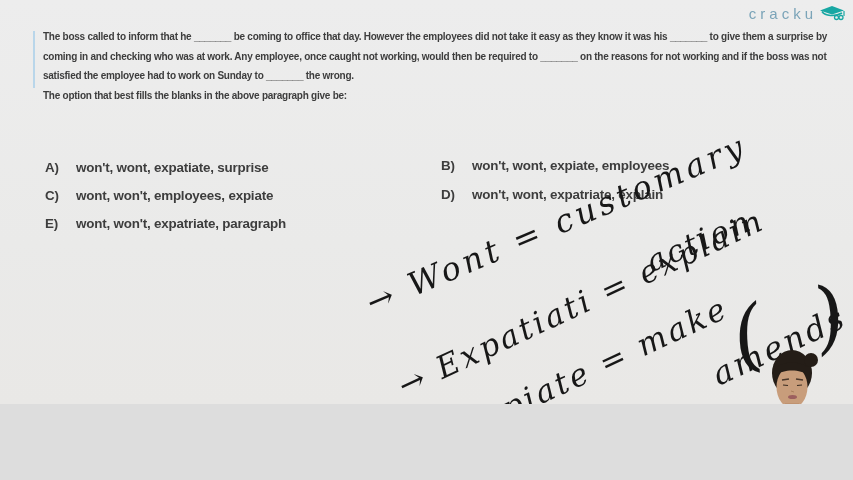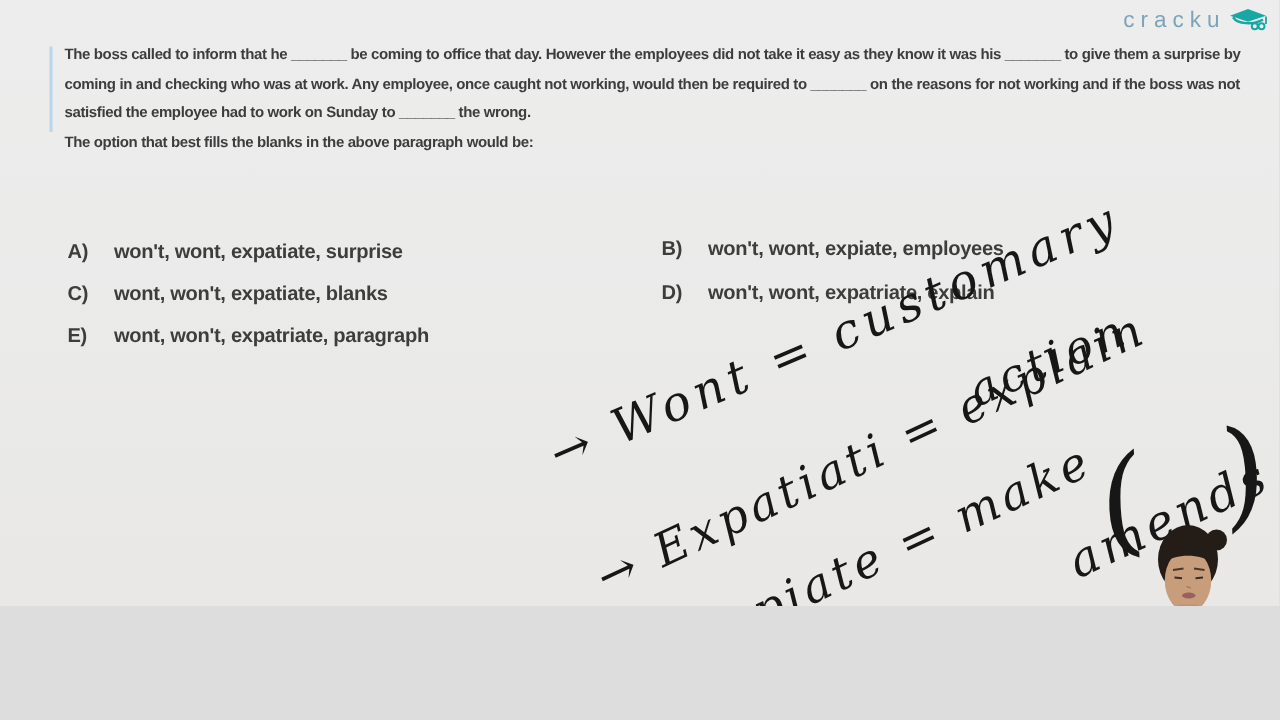--- a/index.html
+++ b/index.html
@@ -43,34 +43,34 @@
       <path d="M3,8.5 C6,13 16,14 23,10" fill="none" stroke="#18a7a3" stroke-width="1.6"></path>
       <circle cx="17.5" cy="14.5" r="2" fill="none" stroke="#18a7a3" stroke-width="1.3"></circle>
       <circle cx="22" cy="14.5" r="2" fill="none" stroke="#18a7a3" stroke-width="1.3"></circle>
       <line x1="25" y1="8" x2="25" y2="13" stroke="#18a7a3" stroke-width="1.2"></line>
     </svg>
   </div>
 
   <div class="blue-rule"></div>
   <div class="qwrap">
     <div>The boss called to inform that he _______ be coming to office that day. However the employees did not take it easy as they know it was his _______ to give them a surprise by coming in and checking who was at work. Any employee, once caught not working, would then be required to _______ on the reasons for not working and if the boss was not satisfied the employee had to work on Sunday to _______ the wrong.</div>
-    <div class="qprompt">The option that best fills the blanks in the above paragraph would be:</div>
+    <div class="qprompt">The option that best fills the blanks in the above paragraph give be:</div>
   </div>
 
   <div class="opt" style="left:45px;top:160px;">
     <span class="letter">A)</span>
     <span>won't, wont, expatiate, surprise</span>
   </div>
   <div class="opt" style="left:441px;top:158px;">
     <span class="letter">B)</span>
     <span>won't, wont, expiate, employees</span>
   </div>
   <div class="opt" style="left:45px;top:188px;">
     <span class="letter">C)</span>
-    <span>wont, won't, expatiate, blanks</span>
+    <span>wont, won't, employees, expiate</span>
   </div>
   <div class="opt" style="left:441px;top:187px;">
     <span class="letter">D)</span>
     <span>won't, wont, expatriate, explain</span>
   </div>
   <div class="opt" style="left:45px;top:216px;">
     <span class="letter">E)</span>
     <span>wont, won't, expatriate, paragraph</span>
   </div>
 

